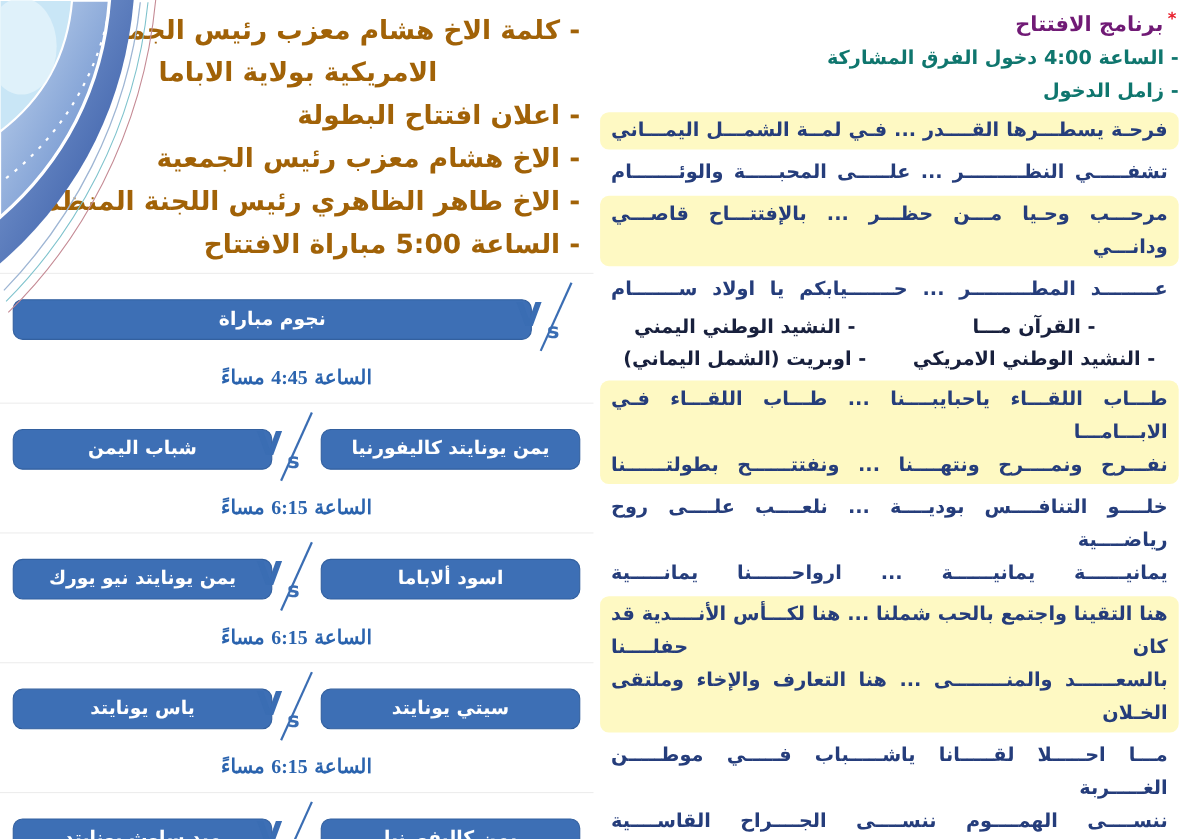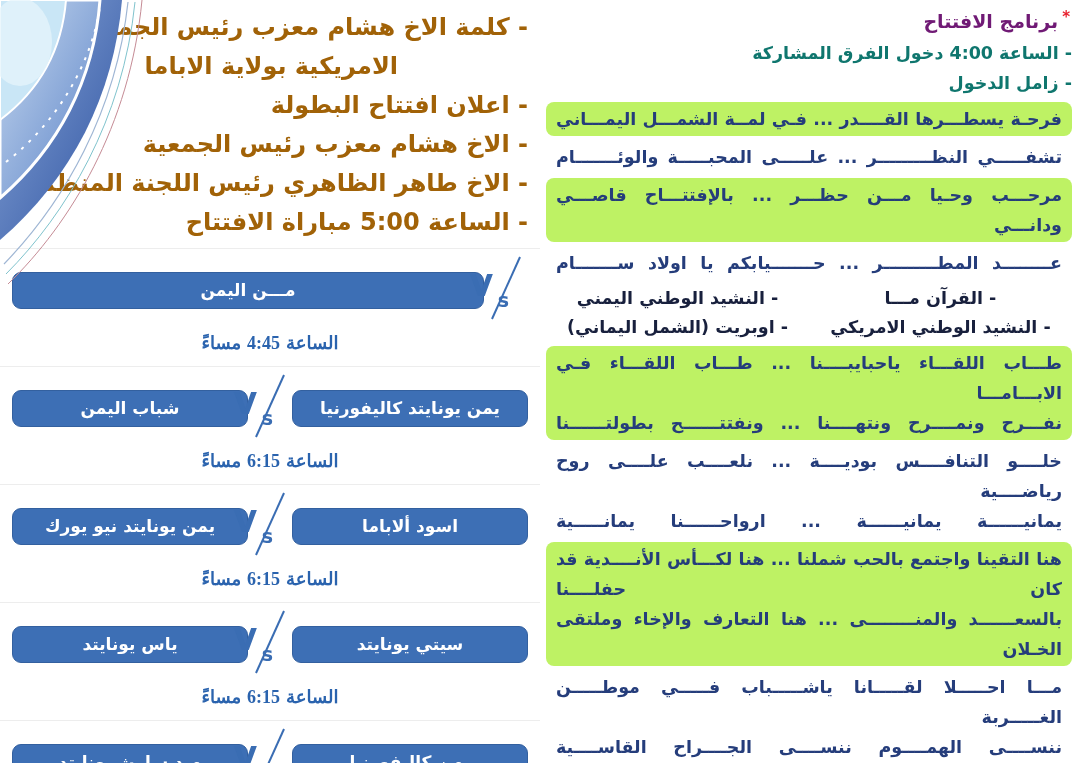--- a/index.html
+++ b/index.html
@@ -19,21 +19,21 @@
     color:#0f766e;font-weight:bold;font-size:17.5px;line-height:30px;
     text-align:right;white-space:nowrap;
   }
   .p-pair{display:flex;line-height:29px;}
   .p-pair .p-pair-item{
     color:#18203d;font-weight:bold;font-size:17.5px;text-align:center;white-space:nowrap;
   }
   .p-pair .p-pair-item:first-child{width:50%;}
   .p-pair .p-pair-item:last-child{flex:1;}
   .verse{margin:4px 0;padding:2px 10px;border-radius:8px;}
-  .verse.hl{background:#bef264;}
+  .verse.hl{background:#fef9c3;}
   .verse-line{
     color:#253d7b;font-weight:bold;font-size:17.5px;line-height:30px;
     text-align:justify;text-align-last:justify;-moz-text-align-last:justify;
   }
 
   
   .col-schedule{width:540px;box-sizing:border-box;position:relative;}
   .corner-art{position:absolute;top:0;left:0;width:150px;height:290px;pointer-events:none;}
   .bullets{box-sizing:border-box;padding:14px 12px 0 150px;}
   .s-bullet{
@@ -141,21 +141,21 @@
     <div class="match-list">
         <div class="match">
           <div class="pills">
             <div class="vs">
               <svg width="40" height="66" viewBox="0 0 40 66">
                 <line x1="6" y1="64" x2="34" y2="2" stroke="#3a6db3" stroke-width="2"></line>
                 <text x="7" y="41" font-size="30" font-weight="bold" fill="#3a6db3" font-family="DejaVu Sans, sans-serif">V</text>
                 <text x="23" y="52" font-size="19" font-weight="bold" fill="#3a6db3" font-family="DejaVu Sans, sans-serif">s</text>
               </svg>
             </div>
-            <div class="pill">مـــن اليمن</div>
+            <div class="pill">نجوم مباراة</div>
           </div>
           <div class="time"><span>الساعة</span><span class="tnum" dir="ltr">4:45</span><span>مساءً</span></div>
         </div>
         <div class="match">
           <div class="pills">
             <div class="pill">يمن يونايتد كاليفورنيا</div>
             <div class="vs">
               <svg width="40" height="66" viewBox="0 0 40 66">
                 <line x1="6" y1="64" x2="34" y2="2" stroke="#3a6db3" stroke-width="2"></line>
                 <text x="7" y="41" font-size="30" font-weight="bold" fill="#3a6db3" font-family="DejaVu Sans, sans-serif">V</text>

